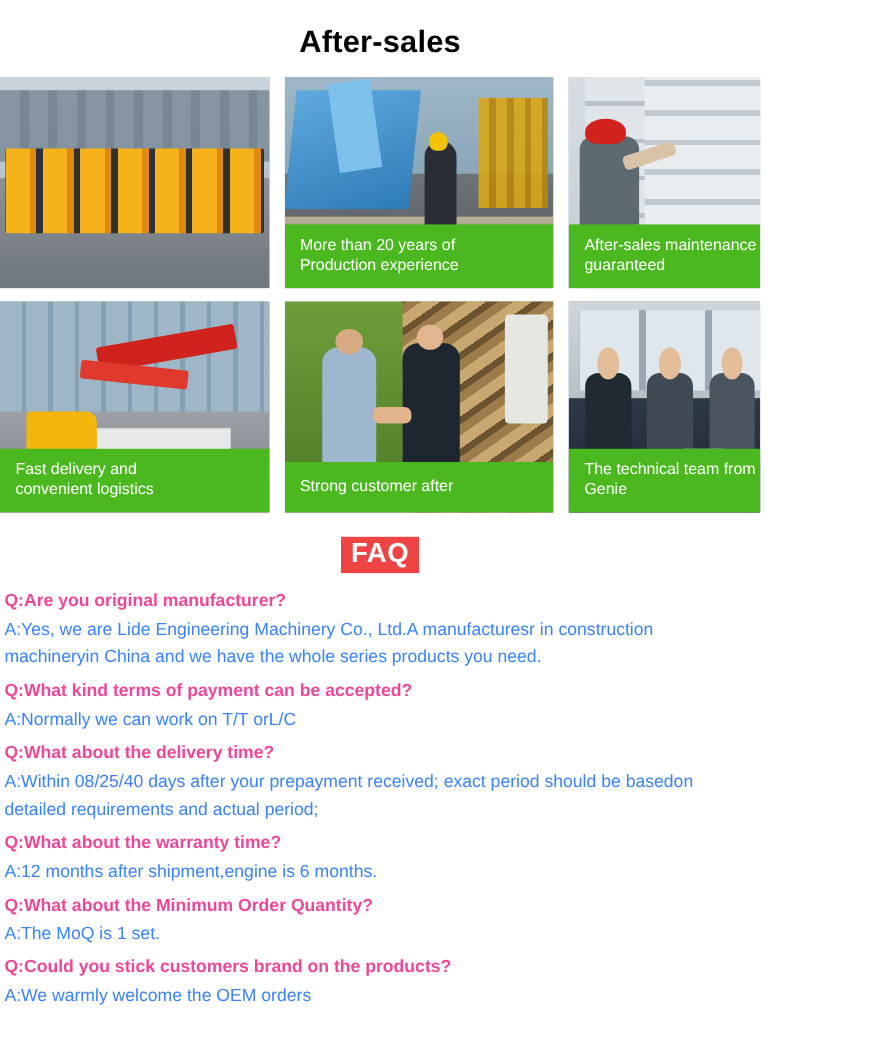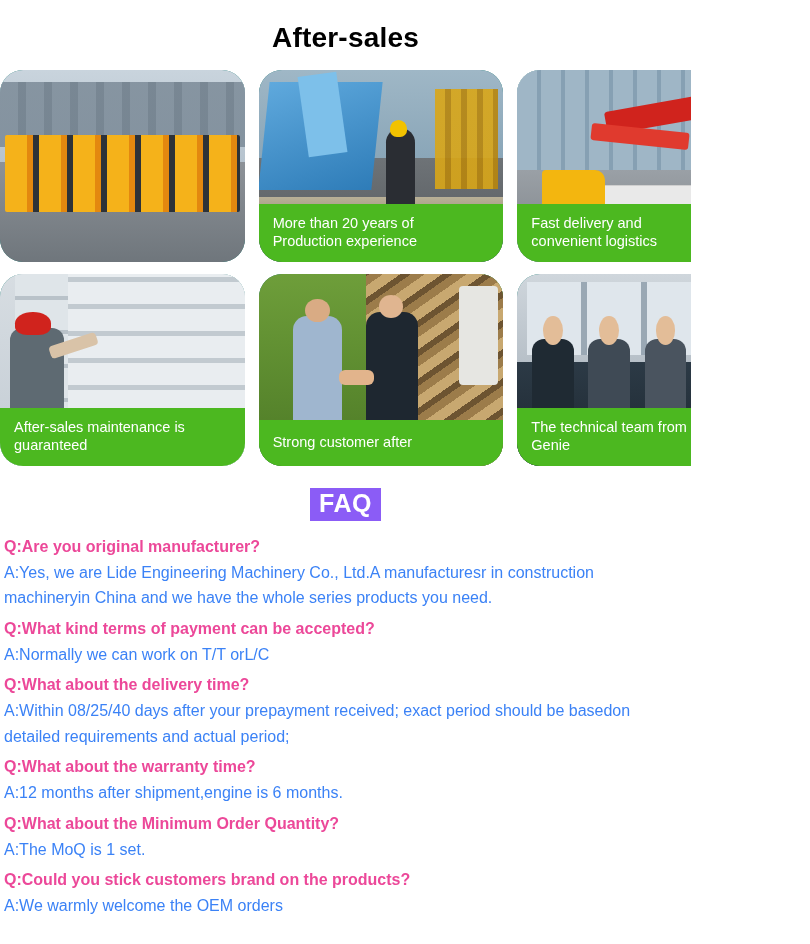--- a/index.html
+++ b/index.html
@@ -30,22 +30,21 @@
     width: 762px;
     margin: 0 auto;
     display: grid;
     grid-template-columns: repeat(3, 1fr);
     gap: 12px 14px;
   }
   .card {
     position: relative;
     height: 192px;
     overflow: hidden;
-    background: #0f766e;
-    border-radius: 23px;
+    background: #a3a3a3;
   }
   .card .photo {
     position: absolute;
     inset: 0;
   }
   .caption {
     position: absolute;
     left: 0; right: 0; bottom: 0;
     background: #4cb820;
     color: #ffffff;
@@ -56,21 +55,21 @@
     display: flex;
     align-items: center;
     white-space: pre-line;
   }
   .faq-badge-wrap {
     text-align: center;
     margin-top: 22px;
   }
   .faq-badge {
     display: inline-block;
-    background: #8b5cf6;
+    background: #ef4444;
     color: #ffffff;
     font-size: 25px;
     font-weight: bold;
     padding: 1px 9px 3px 9px;
     letter-spacing: 0.5px;
   }
   .faq-list {
     width: 762px;
     margin: 14px auto 0 auto;
     padding: 0 4px;
@@ -215,47 +214,47 @@
           <div class="mach"></div>
         <div class="bench"></div>
           <div class="worker"></div>
           <div class="helmet"></div>
       </div>
       <div class="caption">More than 20 years of
 Production experience</div>
     </div>
 
     <div class="card">
+      <div class="photo p4">
+        <div class="sky"></div>
+          <div class="rack"></div>
+          <div class="rack2"></div>
+        <div class="person"></div>
+          <div class="helmet"></div>
+          <div class="arm"></div>
+      </div>
+      <div class="caption">After-sales maintenance is
+guaranteed</div>
+    </div>
+
+    <div class="card">
       <div class="photo p3">
         <div class="sky"></div>
           <div class="glass"></div>
           <div class="ground"></div>
         <div class="redboom"></div>
           <div class="redboom2"></div>
         <div class="bed"></div>
           <div class="cab"></div>
         <div class="wh wh1"></div>
           <div class="wh wh2"></div>
           <div class="wh wh3"></div>
       </div>
       <div class="caption">Fast delivery and
 convenient logistics</div>
-    </div>
-
-    <div class="card">
-      <div class="photo p4">
-        <div class="sky"></div>
-          <div class="rack"></div>
-          <div class="rack2"></div>
-        <div class="person"></div>
-          <div class="helmet"></div>
-          <div class="arm"></div>
-      </div>
-      <div class="caption">After-sales maintenance is
-guaranteed</div>
     </div>
 
     <div class="card">
       <div class="photo p5">
         <div class="sky"></div>
           <div class="wood"></div>
           <div class="panel"></div>
         <div class="manL"></div>
           <div class="headL"></div>
         <div class="manR"></div>

